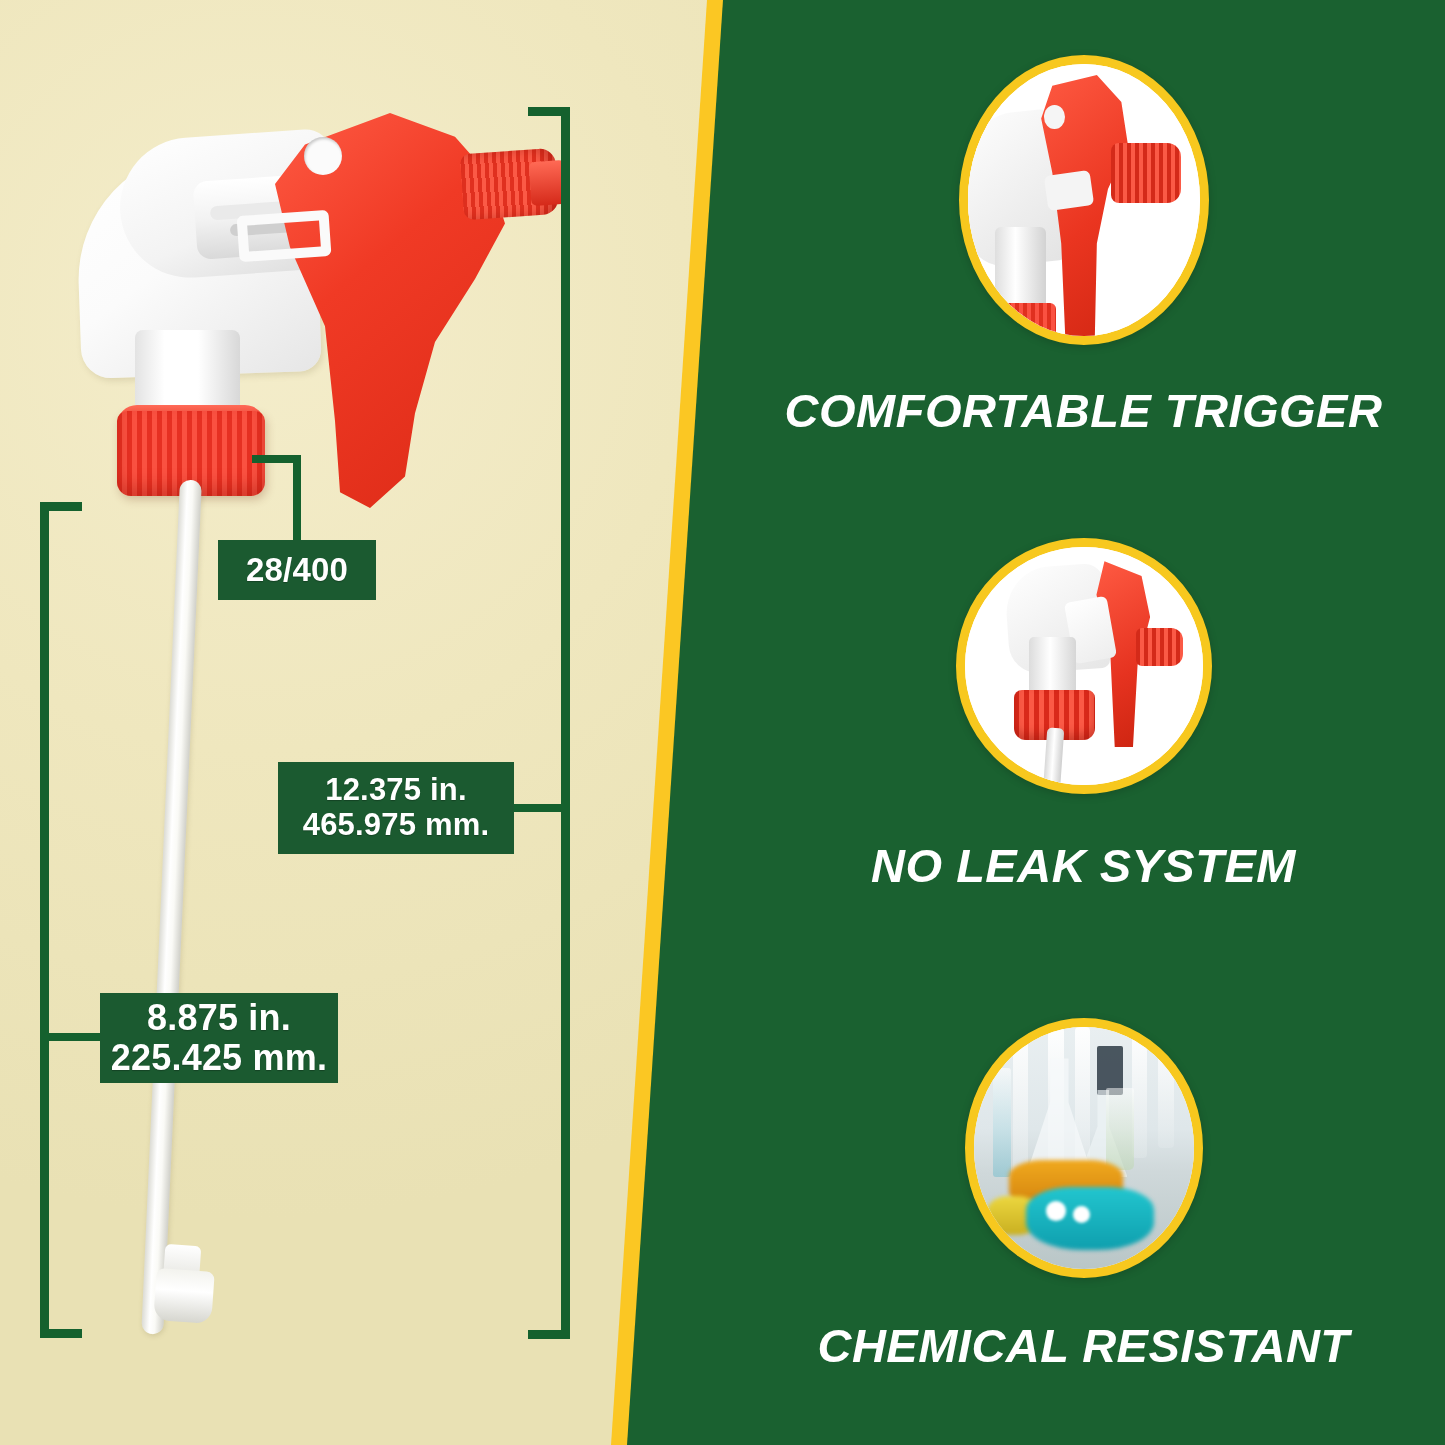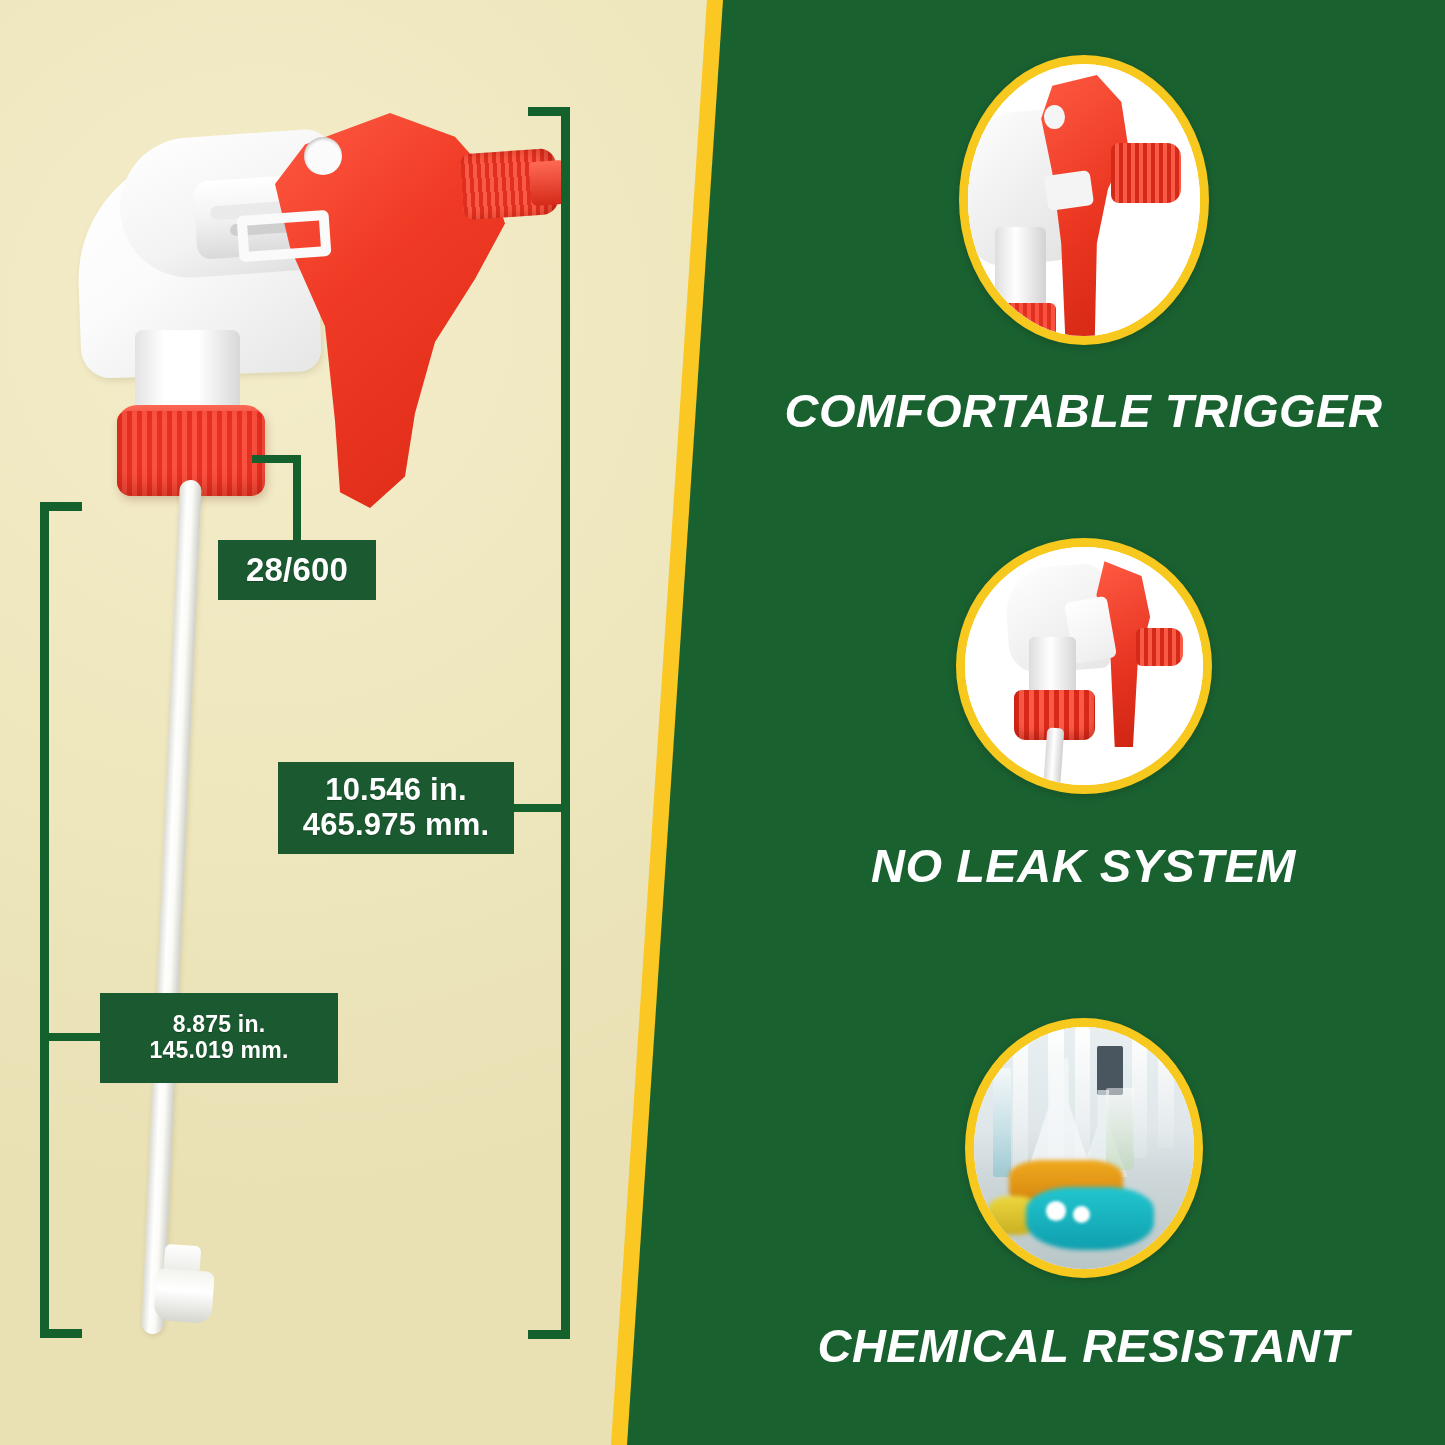--- a/index.html
+++ b/index.html
@@ -144,21 +144,21 @@
   
   .chip{
     position:absolute;background:#1B5A30;color:#FFFFFF;
     font-weight:bold;text-align:center;
     display:flex;align-items:center;justify-content:center;
     line-height:1.12;letter-spacing:.2px;
     text-shadow:0 1px 1px rgba(0,0,0,.25);
   }
   #chip-28 { left:218px; top:540px;  width:158px; height:60px;  font-size:33px; }
   #chip-12 { left:278px; top:762px;  width:236px; height:92px;  font-size:31px; }
-  #chip-9  { left:100px; top:993px;  width:238px; height:90px;  font-size:23px;text-align:center; }
+  #chip-9  { left:100px; top:993px;  width:238px; height:90px;  font-size:36px;text-align:center; }
   .chip span{display:block;white-space:nowrap;}
 
   
   .feature{position:absolute;width:723px;font-style:italic;}
   .circle-wrap{
     position:relative;margin:0 auto;
     border-radius:50%;
     background:#FFFFFF;
     border:9px solid #F7C81E;
     overflow:hidden;
@@ -333,34 +333,34 @@
 
     <div class="brk" style="left:40px;top:502px;width:42px;height:9px;"></div>
     <div class="brk" style="left:40px;top:502px;width:9px;height:836px;"></div>
     <div class="brk" style="left:40px;top:1329px;width:42px;height:9px;"></div>
     <div class="brk" style="left:44px;top:1033px;width:62px;height:8px;"></div>
 
     <div class="brk" style="left:252px;top:455px;width:49px;height:8px;"></div>
     <div class="brk" style="left:293px;top:455px;width:8px;height:90px;"></div>
 
     <div class="chip" id="chip-28">
-      <span>28/600</span>
+      <span>28/400</span>
     </div>
 
     <div class="chip" id="chip-12">
       <div>
-        <span>10.546 in.</span>
+        <span>12.375 in.</span>
         <span>465.975 mm.</span>
       </div>
     </div>
 
     <div class="chip" id="chip-9">
       <div>
         <span>8.875 in.</span>
-        <span>145.019 mm.</span>
+        <span>225.425 mm.</span>
       </div>
     </div>
   </div>
 
   <div class="yellow-stripe"></div>
   <div class="green-panel"></div>
 
   <div class="feature" style="left:722px;top:55px;">
     <div class="circle-wrap" style="width:250px;height:290px;">
       <div class="t1">

